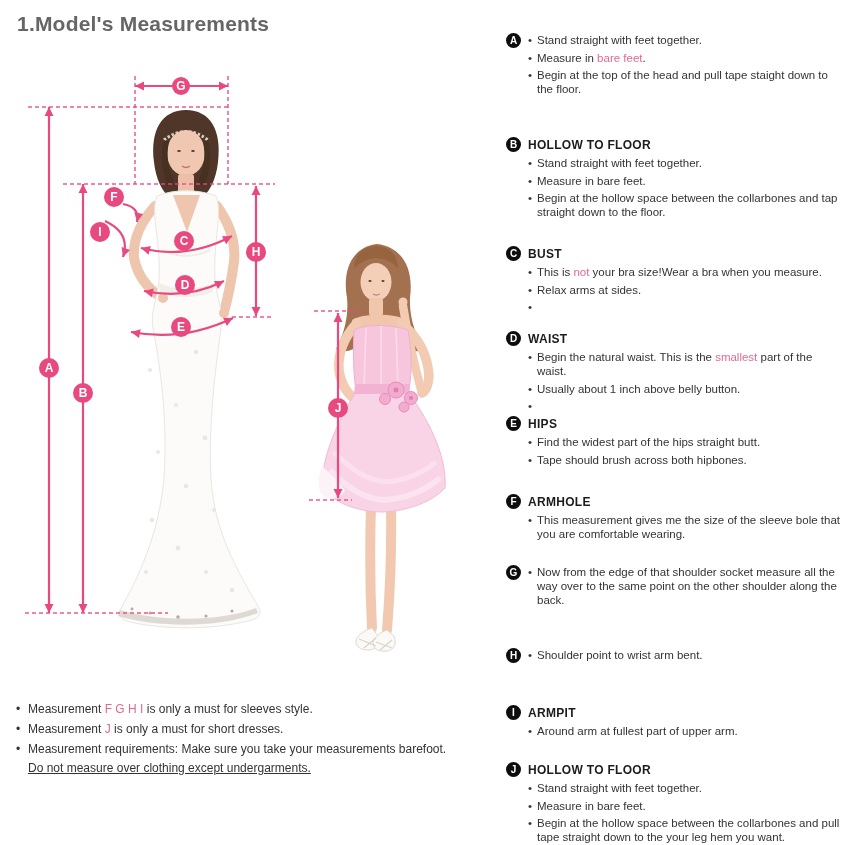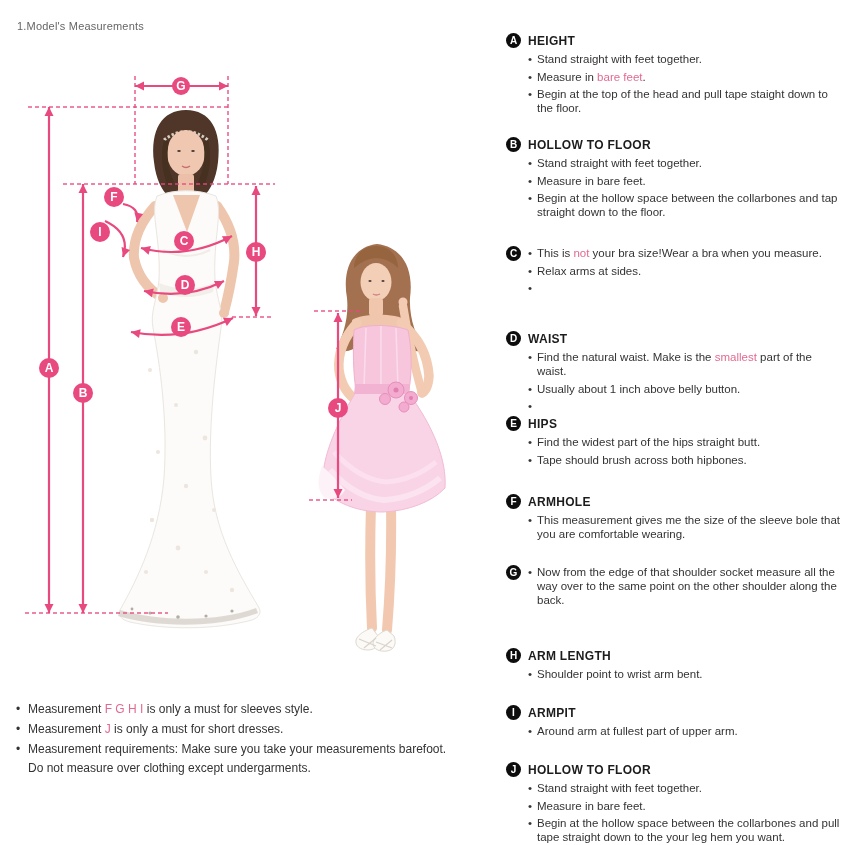--- a/index.html
+++ b/index.html
@@ -8,41 +8,41 @@
     --badge:#0d0d0d;
     --title:#666666;
     --text:#333333;
   }
   html,body{margin:0;padding:0;background:#fff;}
   .canvas{
     position:relative;width:845px;height:845px;background:#ffffff;overflow:hidden;
     font-family:"Liberation Sans",sans-serif;
   }
   .page-title{
-    position:absolute;left:17px;top:20px;font-size:11px;font-weight:normal;color:var(--title);
+    position:absolute;left:17px;top:12px;font-size:21px;font-weight:bold;color:var(--title);
     letter-spacing:.2px;
   }
   .diagram-svg{position:absolute;left:0;top:0;}
   
   .section{position:absolute;left:506px;width:334px;display:flex;gap:7px;}
   .sec-badge{
     width:15px;height:15px;border-radius:50%;background:var(--badge);color:#fff;
     font-size:10px;font-weight:bold;display:flex;align-items:center;justify-content:center;
     flex:none;margin-top:0px;
   }
   .sec-body{flex:1;min-width:0;}
   .sec-title{font-size:12px;font-weight:bold;color:#1c1c1c;margin:1px 0 4px 0;letter-spacing:.3px;}
   .bullet{display:flex;font-size:11.5px;color:var(--text);line-height:14px;margin-bottom:3.5px;}
   .bullet .dot{width:9px;flex:none;}
   .hl{color:var(--hl);}
   
   .notes{position:absolute;left:16px;top:702px;width:478px;}
   .note{display:flex;font-size:12px;color:var(--text);line-height:15px;margin-bottom:5px;}
   .note .dot{width:12px;flex:none;}
-  .note-line2{margin-top:4px;}
+  .note-line2{margin-top:4px;text-decoration:underline;}
 </style>
 </head>
 <body>
 
 <div class="canvas">
 
   <div class="page-title">1.Model's Measurements</div>
 
   <svg class="diagram-svg" width="505" height="700" viewBox="0 0 505 700">
 
@@ -210,21 +210,20 @@
           <circle cx="100" cy="232" r="10" fill="#e8497f"></circle>
           <text x="100" y="236" text-anchor="middle" font-size="12" font-weight="bold" fill="#ffffff" font-family="&quot;Liberation Sans&quot;, sans-serif">I</text>
         </g>
       </g>
   </svg>
 
   <div id="sections-root">
       <div class="section" style="top: 33px;">
         <span class="sec-badge">A</span>
         <div class="sec-body">
-          <div class="sec-title">HEIGHT</div>
           <div class="bullet">
             <span class="dot">•</span>
             <span><span>Stand straight with feet together.</span></span>
           </div>
           <div class="bullet">
             <span class="dot">•</span>
             <span><span>Measure in </span><span class="hl">bare feet</span><span>.</span></span>
           </div>
           <div class="bullet">
             <span class="dot">•</span>
@@ -246,40 +245,41 @@
           </div>
           <div class="bullet">
             <span class="dot">•</span>
             <span><span>Begin at the hollow space between  the collarbones and tap straight down to the floor.</span></span>
           </div>
         </div>
       </div>
       <div class="section" style="top: 246px;">
         <span class="sec-badge">C</span>
         <div class="sec-body">
+          <div class="sec-title">BUST</div>
           <div class="bullet">
             <span class="dot">•</span>
             <span><span>This is </span><span class="hl">not</span><span> your bra size!Wear a bra when you measure.</span></span>
           </div>
           <div class="bullet">
             <span class="dot">•</span>
             <span><span>Relax arms at sides.</span></span>
           </div>
           <div class="bullet">
             <span class="dot">•</span>
           </div>
         </div>
       </div>
       <div class="section" style="top: 331px;">
         <span class="sec-badge">D</span>
         <div class="sec-body">
           <div class="sec-title">WAIST</div>
           <div class="bullet">
             <span class="dot">•</span>
-            <span><span>Find the natural waist. Make is the </span><span class="hl">smallest</span><span> part of the waist.</span></span>
+            <span><span>Begin the natural waist. This is the </span><span class="hl">smallest</span><span> part of the waist.</span></span>
           </div>
           <div class="bullet">
             <span class="dot">•</span>
             <span><span>Usually about 1 inch above belly button.</span></span>
           </div>
           <div class="bullet">
             <span class="dot">•</span>
           </div>
         </div>
       </div>
@@ -312,21 +312,20 @@
         <div class="sec-body">
           <div class="bullet">
             <span class="dot">•</span>
             <span><span>Now from the edge of that shoulder socket measure all the way over to the same point on the other shoulder along the back.</span></span>
           </div>
         </div>
       </div>
       <div class="section" style="top: 648px;">
         <span class="sec-badge">H</span>
         <div class="sec-body">
-          <div class="sec-title">ARM LENGTH</div>
           <div class="bullet">
             <span class="dot">•</span>
             <span><span>Shoulder point to wrist arm bent.</span></span>
           </div>
         </div>
       </div>
       <div class="section" style="top: 705px;">
         <span class="sec-badge">I</span>
         <div class="sec-body">
           <div class="sec-title">ARMPIT</div>

